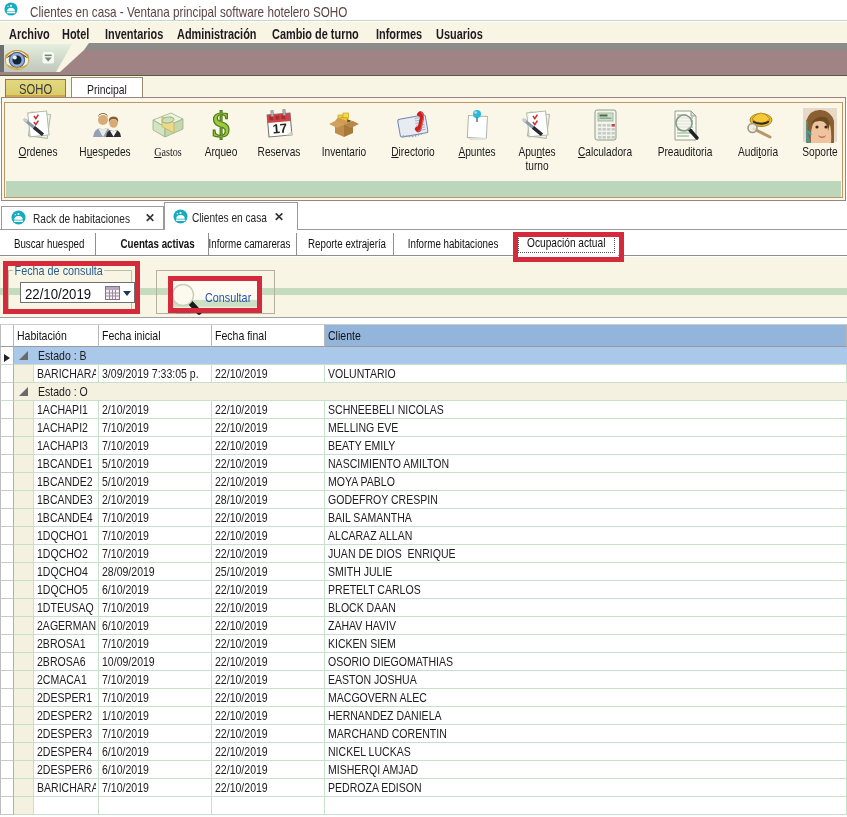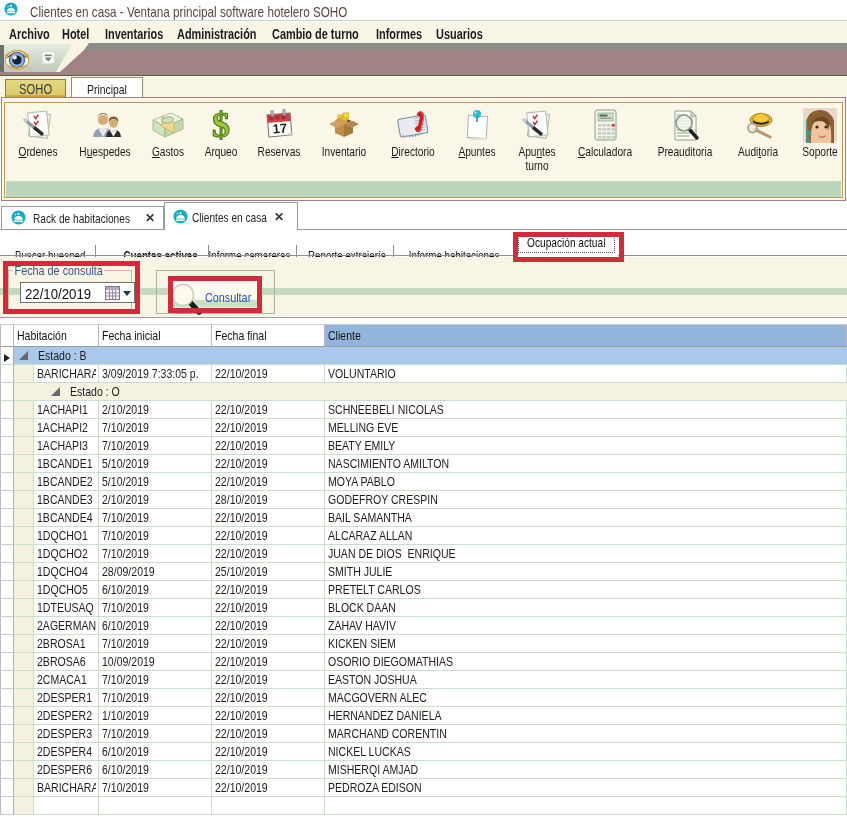--- a/index.html
+++ b/index.html
@@ -39,22 +39,22 @@
 
 
 #doctabs { left:0; top:201px; width:847px; height:29px; background:#fff; }
 #dt-line { position:absolute; left:0; top:28px; width:847px; height:1px; background:#9a9a9a; }
 .dtab { position:absolute; background:#fff; border:1px solid #9a9a9a; }
 .dtab .dlbl { position:absolute; font-size:13px; color:#262626; white-space:nowrap; transform:scaleX(0.78); transform-origin:0 0; }
 .dtab .x { position:absolute; font-size:12px; font-weight:bold; color:#333; }
 
 
 #subtabs { left:0; top:230px; width:847px; height:27px; background:#fff; }
-#subtabs .st { position:absolute; top:3px; height:22px; font-size:12.5px; color:#111; text-align:right;
-  border-right:1px solid #8f8f8f; line-height:22px;margin-top:12px; }
+#subtabs .st { position:absolute; top:3px; height:22px; font-size:12.5px; color:#111; text-align:center;
+  border-right:1px solid #8f8f8f; line-height:22px; }
 #subtabs .st span, #st-sel .sp { display:inline-block; transform:scaleX(0.78); transform-origin:50% 50%; white-space:nowrap; }
 #st-bottom { position:absolute; left:0; top:25px; width:847px; height:1px; background:#8f8f8f; }
 #st-sel { position:absolute; left:515px; top:1px; width:103px; height:25px; background:#fff; font-size:13px; color:#111; text-align:center; line-height:24px; }
 #st-sel .foc { position:absolute; left:3px; top:3px; right:3px; bottom:3px; border:1px dotted #555; }
 
 
 #filter { left:0; top:257px; width:847px; height:60px; background:#f9f5e5; }
 #gstripe { position:absolute; left:0; top:31px; width:847px; height:7px; background:#c6dabd; }
 #gbox { position:absolute; left:8px; top:13px; width:124px; height:41px; border:1px solid #c0bca8; border-bottom:none;}
 #gbox-lbl { position:absolute; left:13px; top:6px; font-size:13.5px; color:#2b5d8b; background:#f9f5e5; padding:0 2px; transform:scaleX(0.8); transform-origin:0 0; white-space:nowrap; }
@@ -73,21 +73,21 @@
 #gridtop { left:0; top:317px; width:847px; height:1px; background:#a0a0a0; }
 #grid { left:0; top:324px; width:847px; height:493px; overflow:hidden; }
 table { border-collapse:separate; border-spacing:0; table-layout:fixed; width:847px; }
 td { font-size:13.5px; color:#1c1c1c; white-space:nowrap; overflow:hidden; padding:0 0 0 3px; height:18px; line-height:17px; box-sizing:border-box; }
 .z { display:inline-block; transform:scaleX(0.78); transform-origin:0 50%; white-space:nowrap; }
 tr.hdr td { height:23px; background:#fff; border-top:1px solid #cccccc; border-right:1px solid #b8b8b8; border-bottom:1px solid #9a9a9a; font-size:13.5px; color:#111; }
 tr.hdr td.cl { background:#93b5dc; }
 td.sel { padding:0; border-left:1px solid #bdbdbd; border-right:1px solid #b0b0b0; border-bottom:1px solid #c9c9c9; background:#fff; }
 tr.grp td { border-bottom:1px solid #c9dfc9; }
 tr.grp.b td.gc { background:#aac8ea; }
-tr.grp.o td.gc { background:#f5f1e0;padding-left:32px; }
+tr.grp.o td.gc { background:#f5f1e0; }
 td.gc { padding-left:0; }
 .tri { display:inline-block; width:0; height:0; border-left:9px solid transparent; border-bottom:9px solid #6a6a6a; margin:0 0 1px 5px; vertical-align:middle; }
 .gtx { display:inline-block; margin-left:10px; font-size:13.5px; transform:scaleX(0.78); transform-origin:0 50%; }
 tr.dr td.c { background:#fff; border-right:1px solid #c9dfc9; border-bottom:1px solid #c9dfc9; }
 td.hab { padding:0; }
 td.hab .w { display:flex; height:17px;text-align:right; }
 td.hab .ind { width:20px; background:#f5f1e0; border-right:1px solid #c9dfc9; flex:none; }
 td.hab .t { padding-left:3px; overflow:hidden; white-space:nowrap; width:62px; }
 .arrow { width:0; height:0; border-top:4px solid transparent; border-bottom:4px solid transparent; border-left:6px solid #222; margin:5px auto 0 3px; }
 </style>
@@ -180,21 +180,21 @@
         <circle cx="16" cy="13" r="5" fill="#d8aa74"></circle>
         <path d="M10.8 12 a5.2 5.2 0 0 1 10.4 0 q0-6-5.2-6 t-5.2 6" fill="#6a4a22"></path>
         <path d="M19 30 q0.5-6 5-7 l2.5 1.5 2.5-1.5 q4.5 1 5 7 z" fill="#2a2a30"></path>
         <path d="M24 23 l2.5 1.5 2.5-1.5 1 0.7 -3.5 6 -3.5-6 z" fill="#f4f4f0"></path>
         <circle cx="26.5" cy="16.5" r="4.2" fill="#d8aa74"></circle>
         <path d="M22 16.5 a4.5 4.5 0 0 1 9 0 q1.5-7-4.5-7 -6 0-4.5 7" fill="#8a5f2e"></path>
       </svg>
       <div class="lbl">H<u>u</u>espedes</div>
     </div>
 
-    <div class="titem" style="left:121px;">
+    <div class="titem" style="left:121px;font-family:Liberation Serif, serif;">
       <svg width="38" height="36" viewBox="0 0 38 36">
         <polygon points="4,13 22,6 34,12 16,20" fill="#eef4e2" stroke="#9ab088" stroke-width="0.8"></polygon>
         <polygon points="4,13 16,20 16,30 4,23" fill="#d2e4c0" stroke="#9ab088" stroke-width="0.8"></polygon>
         <polygon points="16,20 34,12 34,22 16,30" fill="#c4d8ae" stroke="#9ab088" stroke-width="0.8"></polygon>
         <polygon points="13,9.5 25,15.5 25,26 13,19.5" fill="#ecd98a" stroke="#c8ae5a" stroke-width="0.8"></polygon>
         <ellipse cx="19" cy="13" rx="6" ry="3" fill="#cfe0b8" stroke="#8aa878" stroke-width="0.8" transform="rotate(-8 19 13)"></ellipse>
       </svg>
       <div class="lbl"><u>G</u>astos</div>
     </div>
 

